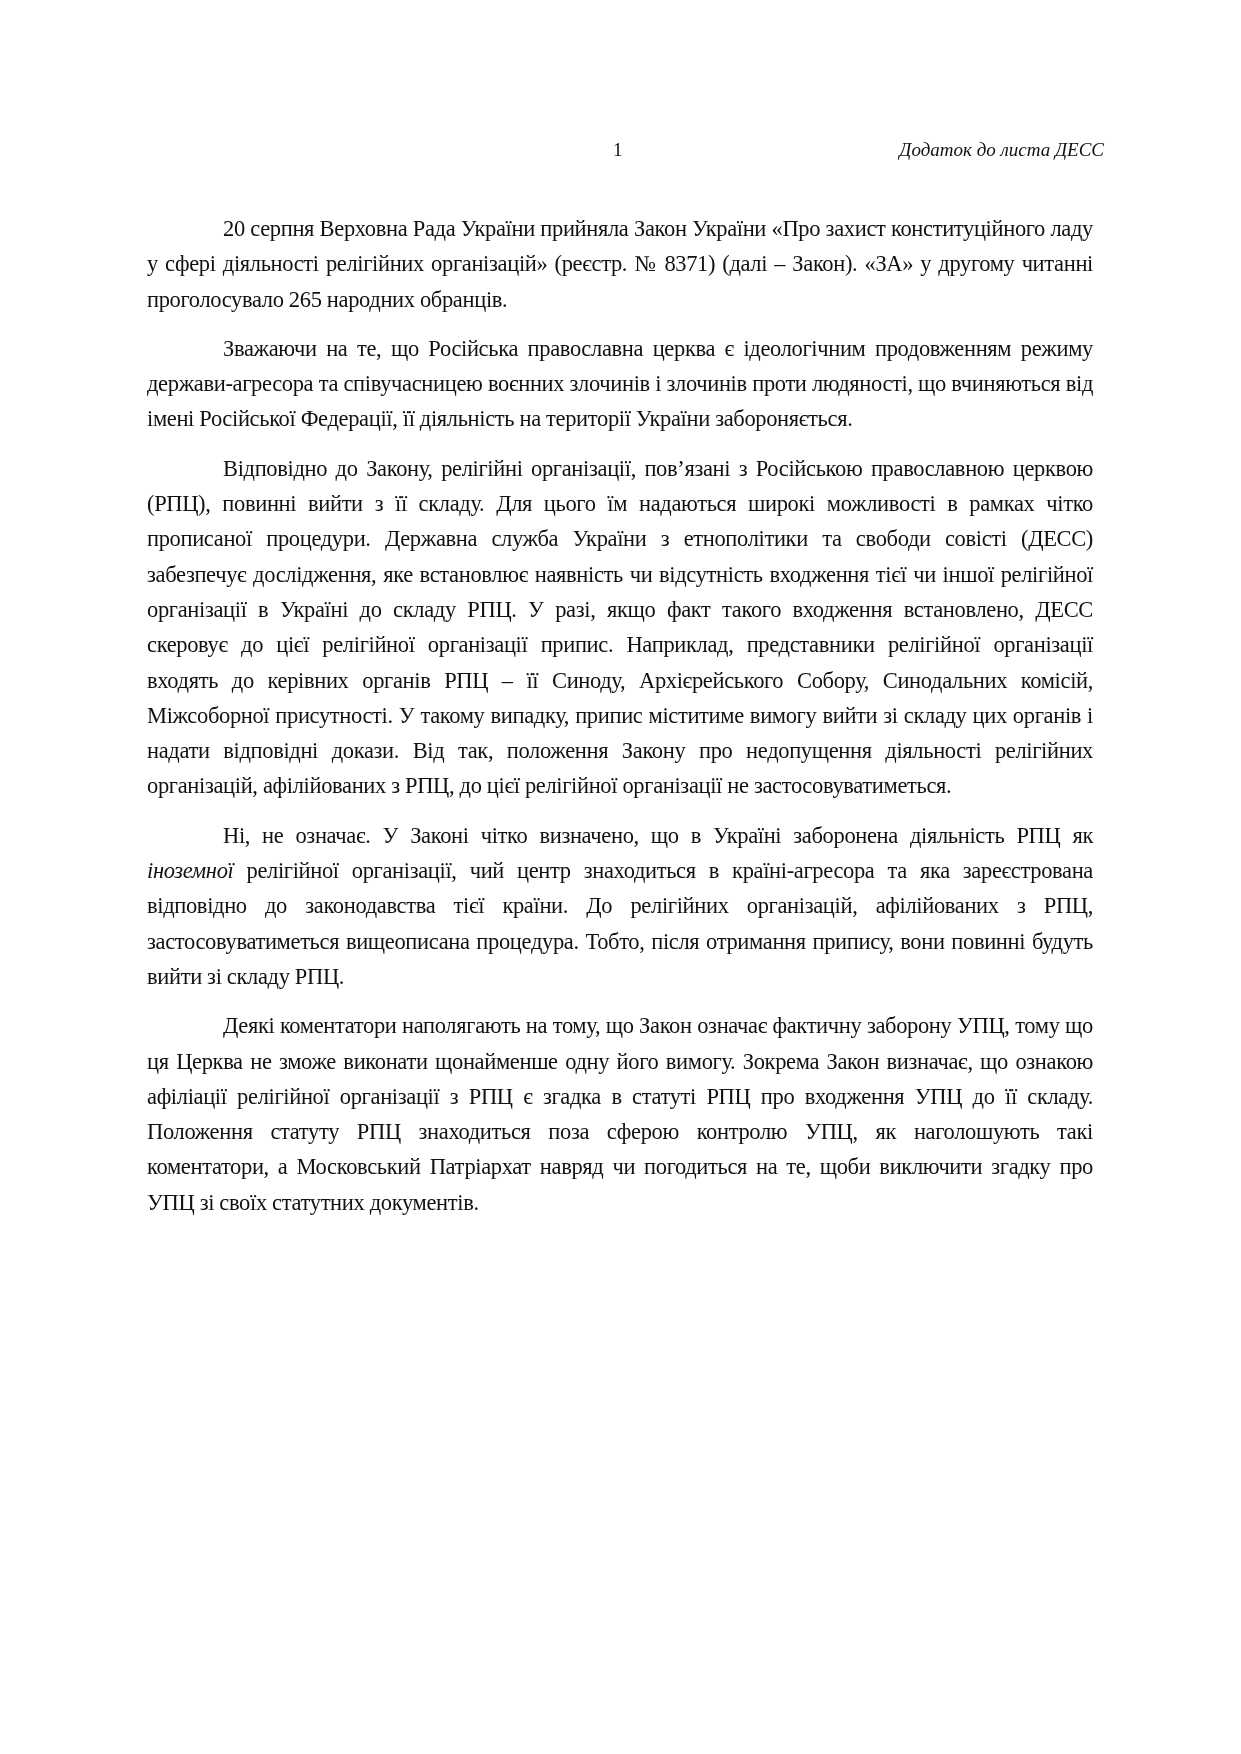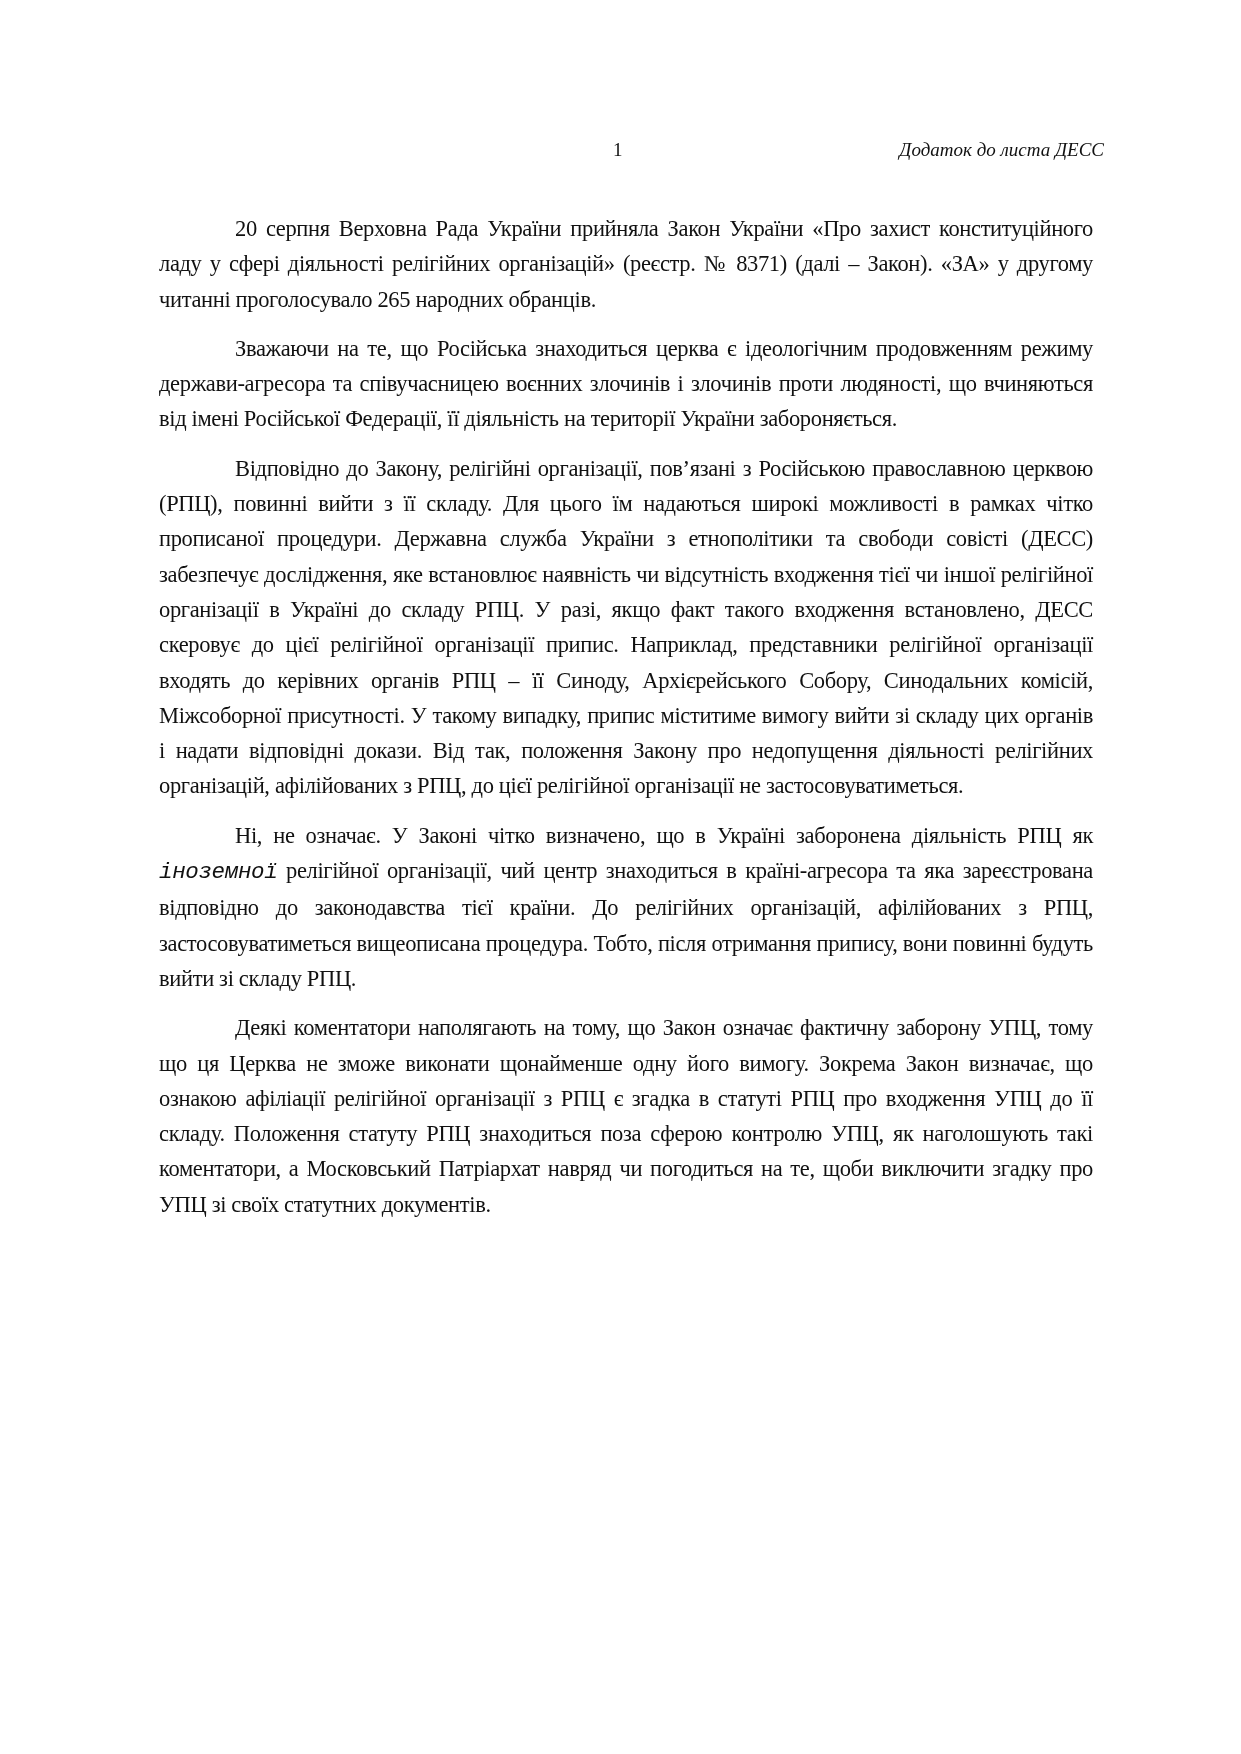--- a/index.html
+++ b/index.html
@@ -38,39 +38,38 @@
       line-height: 28px;
       margin-left: 35px;
     }
     .content {
       position: absolute;
       left: 147px;
       top: 211px;
       width: 946px;
     }
     .para {
-      margin: 0 0 14px 12px;
+      margin: 0 0 14px 0;
       text-align: justify;
       text-indent: 76px;
       font-size: 22.5px;
       line-height: 35.3px;
       letter-spacing: -0.35px;
     }
     .para em {
       font-style: italic;
-      font-family: Liberation Mono, monospace;
     }
   </style>
 </head>
 <body>
 
 <div class="page-header">
   <span class="page-number">1</span>
   <span class="header-note">Додаток до листа ДЕСС</span>
 </div>
 
 <div class="content">
   <p class="para">20 серпня Верховна Рада України прийняла Закон України «Про захист конституційного ладу у сфері діяльності релігійних організацій» (реєстр. № 8371) (далі – Закон). «ЗА» у другому читанні проголосувало 265 народних обранців.</p>
-  <p class="para">Зважаючи на те, що Російська знаходиться церква є ідеологічним продовженням режиму держави-агресора та співучасницею воєнних злочинів і злочинів проти людяності, що вчиняються від імені Російської Федерації, її діяльність на території України забороняється.</p>
+  <p class="para">Зважаючи на те, що Російська православна церква є ідеологічним продовженням режиму держави-агресора та співучасницею воєнних злочинів і злочинів проти людяності, що вчиняються від імені Російської Федерації, її діяльність на території України забороняється.</p>
   <p class="para">Відповідно до Закону, релігійні організації, пов’язані з Російською православною церквою (РПЦ), повинні вийти з її складу. Для цього їм надаються широкі можливості в рамках чітко прописаної процедури. Державна служба України з етнополітики та свободи совісті (ДЕСС) забезпечує дослідження, яке встановлює наявність чи відсутність входження тієї чи іншої релігійної організації в Україні до складу РПЦ. У разі, якщо факт такого входження встановлено, ДЕСС скеровує до цієї релігійної організації припис. Наприклад, представники релігійної організації входять до керівних органів РПЦ – її Синоду, Архієрейського Собору, Синодальних комісій, Міжсоборної присутності. У такому випадку, припис міститиме вимогу вийти зі складу цих органів і надати відповідні докази. Від так, положення Закону про недопущення діяльності релігійних організацій, афілійованих з РПЦ, до цієї релігійної організації не застосовуватиметься.</p>
   <p class="para"><span>Ні, не означає. У Законі чітко визначено, що в Україні заборонена діяльність РПЦ як </span><em>іноземної</em><span> релігійної організації, чий центр знаходиться в країні-агресора та яка зареєстрована відповідно до законодавства тієї країни. До релігійних організацій, афілійованих з РПЦ, застосовуватиметься вищеописана процедура. Тобто, після отримання припису, вони повинні будуть вийти зі складу РПЦ.</span></p>
   <p class="para">Деякі коментатори наполягають на тому, що Закон означає фактичну заборону УПЦ, тому що ця Церква не зможе виконати щонайменше одну його вимогу. Зокрема Закон визначає, що ознакою афіліації релігійної організації з РПЦ є згадка в статуті РПЦ про входження УПЦ до її складу. Положення статуту РПЦ знаходиться поза сферою контролю УПЦ, як наголошують такі коментатори, а Московський Патріархат навряд чи погодиться на те, щоби виключити згадку про УПЦ зі своїх статутних документів.</p>
 </div>
 
 </body></html>

